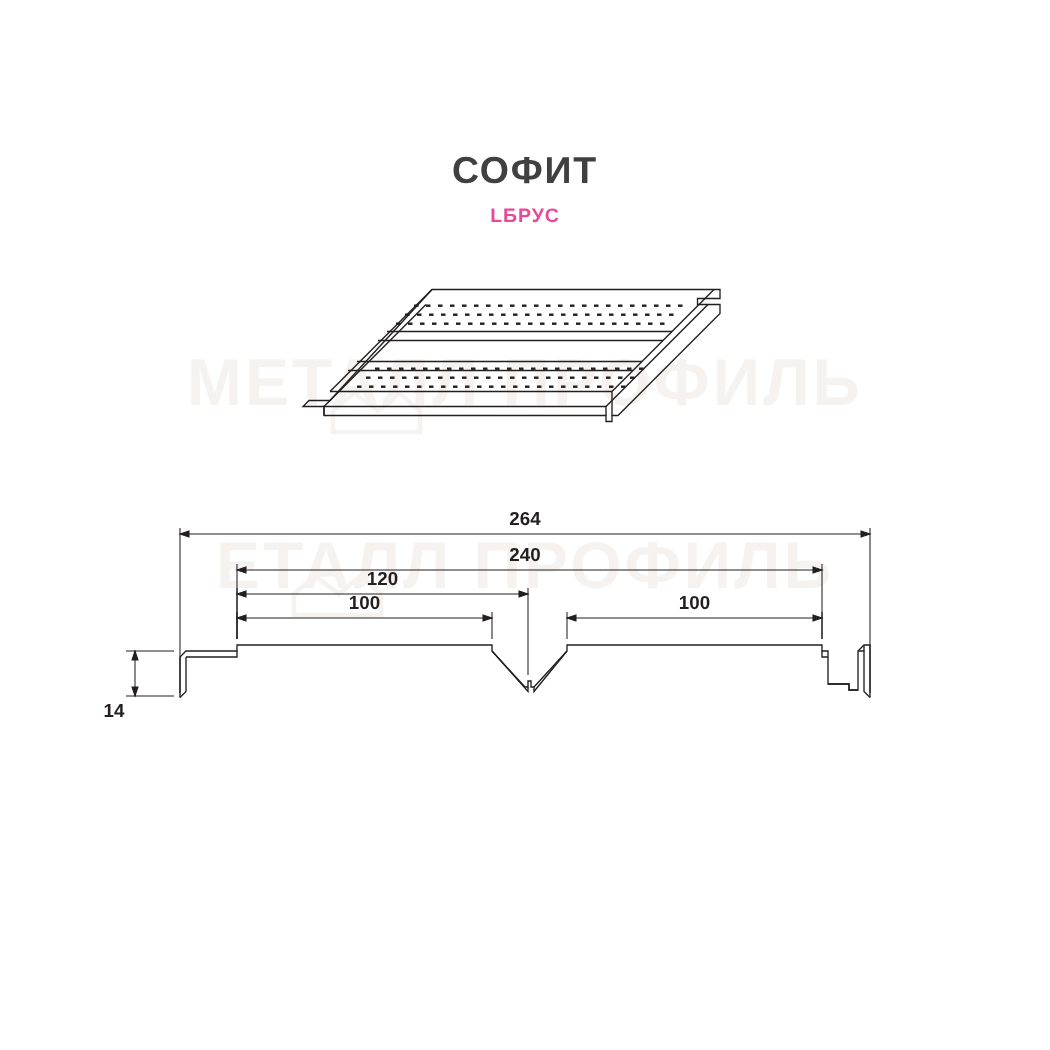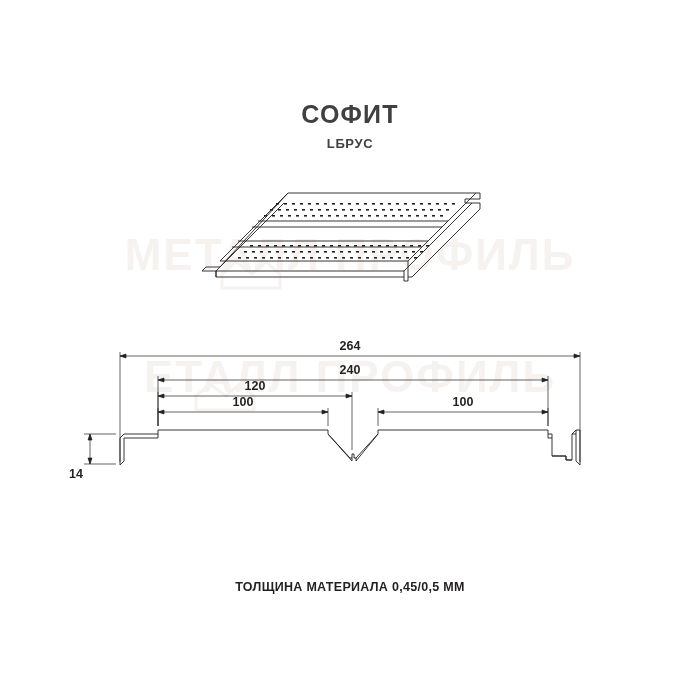--- a/index.html
+++ b/index.html
@@ -33,21 +33,21 @@
   }
   .subtitle {
     position: absolute;
     top: 136px;
     left: 0;
     width: 700px;
     text-align: center;
     font-size: 13px;
     font-weight: bold;
     letter-spacing: 0.6px;
-    color: #404040;
+    color: #ec4899;
   }
   .footer-note {
     position: absolute;
     top: 580px;
     left: 0;
     width: 700px;
     text-align: center;
     font-size: 12.5px;
     font-weight: bold;
     letter-spacing: 0.3px;
@@ -361,15 +361,14 @@
 
       <text class="dimtext" x="290" y="20" text-anchor="middle">264</text>
       <text class="dimtext" x="290" y="44" text-anchor="middle">240</text>
       <text class="dimtext" x="195" y="60" text-anchor="middle">120</text>
       <text class="dimtext" x="183" y="76" text-anchor="middle">100</text>
       <text class="dimtext" x="403" y="76" text-anchor="middle">100</text>
       <text class="dimtext" x="16" y="148" text-anchor="middle">14</text>
     </svg>
   </div>
 
-  <div class="footer-note">ТОЛЩИНА МАТЕРИАЛА 0,45/0,5 ММ</div>
 
 </div>
 
 </body></html>

